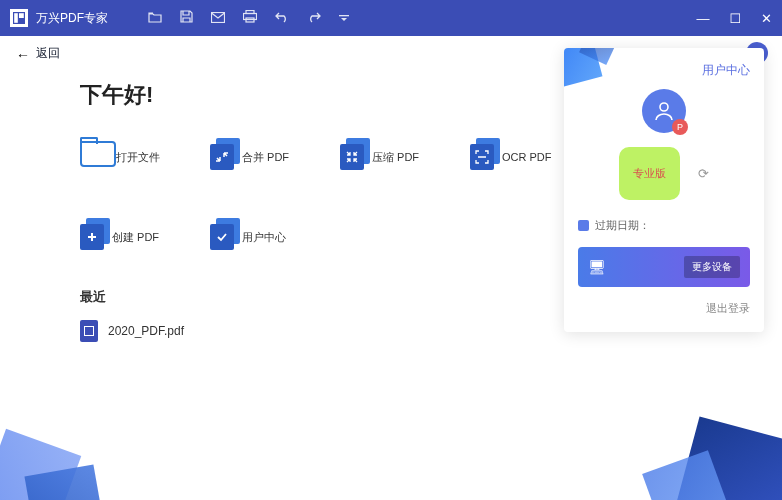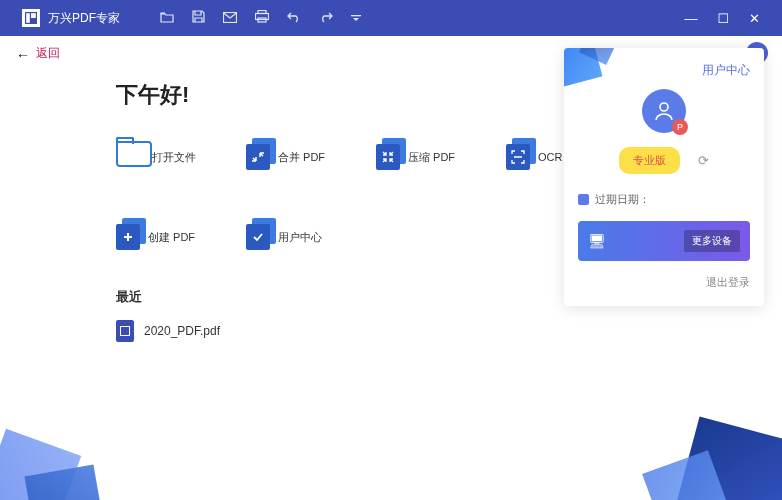--- a/index.html
+++ b/index.html
@@ -1,36 +1,36 @@
 <!DOCTYPE html>
 <html><head>
 <meta charset="utf-8">
 <style>
 * { margin: 0; padding: 0; box-sizing: border-box; font-family: "Microsoft YaHei", "PingFang SC", sans-serif; }
 body { width: 782px; height: 500px; background: #fff; position: relative; overflow: hidden; }
 
 
-.titlebar { height: 36px; background: #3b4db5; display: flex; align-items: center; padding: 0 22px; color: #fff; }
+.titlebar { height: 36px; background: #3b4db5; display: flex; align-items: center; padding: 0 10px; color: #fff; }
 .app-logo { width: 18px; height: 18px; background: #fff; margin-right: 8px; display: flex; align-items: center; justify-content: center; }
 .app-logo svg { width: 12px; height: 12px; }
 .titlebar-title { font-size: 12px; flex-shrink: 0; }
 .titlebar-tools { display: flex; margin-left: 40px; gap: 18px; }
 .titlebar-tools .tb-icon { opacity: 0.85; cursor: pointer; }
 .titlebar-spacer { flex: 1; }
 .win-controls { display: flex; gap: 20px; align-items: center; }
 .win-controls span { cursor: pointer; font-size: 13px; }
 
 
 .backrow { height: 34px; display: flex; align-items: center; padding: 0 16px; position: relative; }
 .back-arrow { font-size: 14px; margin-right: 6px; }
-.back-text { font-size: 12px; color: #be185d; }
+.back-text { font-size: 12px; color: #0f172a; }
 .user-bubble { position: absolute; right: 14px; top: 6px; width: 22px; height: 22px; border-radius: 50%; background: #4a5fd0; display: flex; align-items: center; justify-content: center; color: #fff; font-size: 12px; }
 
 
-.main { padding: 10px 0 0 116px; }
+.main { padding: 10px 0 0 80px; }
 .greeting { font-size: 22px; font-weight: 600; color: #222; margin-bottom: 26px; }
 
 .action-grid { display: flex; gap: 70px; margin-bottom: 38px; }
 .action-row2 { display: flex; gap: 70px; margin-bottom: 30px; }
 .action-item { display: flex; flex-direction: row; align-items: center; cursor: pointer; width: 60px; }
 .action-icon { width: 36px; height: 36px; display: flex; align-items: center; justify-content: center; margin-bottom: 6px; position: relative; }
 .action-label { font-size: 11px; color: #333; white-space: nowrap; }
 
 .folder-ic { width: 36px; height: 26px; border: 2px solid #2f7bd6; border-radius: 2px 4px 4px 4px; position: relative; }
 .folder-ic::before { content: ''; position: absolute; top: -6px; left: -2px; width: 14px; height: 5px; border: 2px solid #2f7bd6; border-bottom: none; border-radius: 2px 2px 0 0; }
@@ -47,21 +47,21 @@
 
 
 .user-panel { position: absolute; top: 48px; right: 18px; width: 200px; background: #fff; border-radius: 4px; box-shadow: 0 2px 16px rgba(0,0,0,0.12); padding: 14px 14px 16px 14px; overflow: hidden; }
 .panel-corner { position: absolute; top: -6px; left: -6px; width: 40px; height: 40px; background: linear-gradient(135deg, #3b82f6, #60a5fa); transform: rotate(-15deg); }
 .panel-corner2 { position: absolute; top: -18px; left: 20px; width: 30px; height: 30px; background: linear-gradient(135deg, #1e3a8a, #3b82f6); transform: rotate(25deg); opacity: 0.7; }
 .user-panel-title { text-align: right; font-size: 12px; color: #5a6fe0; margin-bottom: 10px; position: relative; z-index: 2; }
 .avatar { width: 44px; height: 44px; border-radius: 50%; background: #5a7be8; margin: 8px auto 6px; display: flex; align-items: center; justify-content: center; position: relative; }
 .avatar svg { width: 22px; height: 22px; }
 .avatar .badge { position: absolute; bottom: -2px; right: -2px; width: 16px; height: 16px; border-radius: 50%; background: #e85a5a; color: #fff; font-size: 9px; display: flex; align-items: center; justify-content: center; }
 .plan-row { display: flex; align-items: center; justify-content: center; gap: 18px; margin: 14px 0 18px; }
-.plan-tag { background: #fde047; color: #d9534f; font-size: 11px; padding: 6px 14px; border-radius: 10px; }
+.plan-tag { background: #bef264; color: #d9534f; font-size: 11px; padding: 19px 14px; border-radius: 10px; }
 .refresh-icon { font-size: 13px; color: #999; cursor: pointer; }
 .info-row { display: flex; align-items: center; gap: 6px; font-size: 11px; color: #666; margin-bottom: 8px; }
 .info-row .dot { width: 11px; height: 11px; border-radius: 2px; }
 .dot.cal { background: #5a7be8; }
 .dot.dev { background: #5a7be8; }
 .device-bar { margin-top: 14px; height: 40px; border-radius: 4px; background: linear-gradient(90deg, #4a7be8, #7a5ae8); display: flex; align-items: center; justify-content: space-between; padding: 0 10px; color: #fff; }
 .device-bar .dl { font-size: 14px; }
 .device-bar .db-btn { background: rgba(0,0,0,0.25); font-size: 10px; padding: 4px 8px; border-radius: 2px; }
 .logout { margin-top: 14px; font-size: 11px; color: #888; cursor: pointer; text-align: right; }
 

